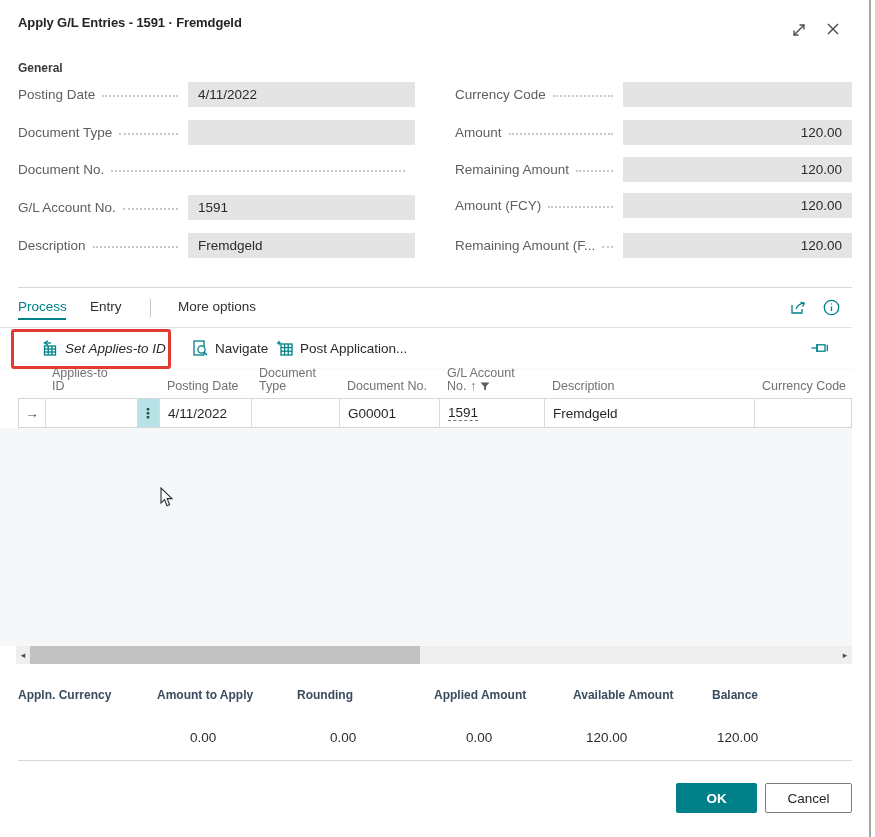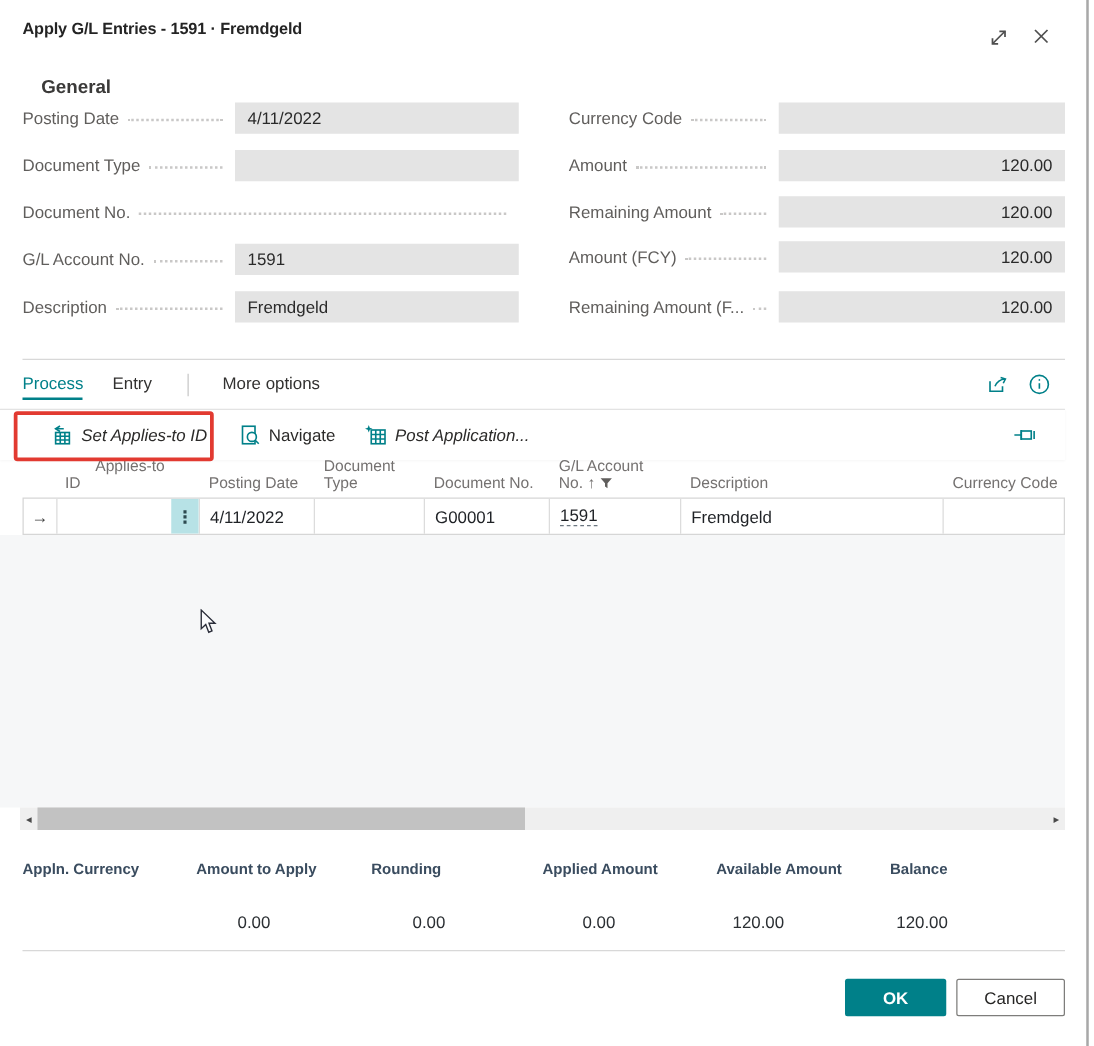--- a/index.html
+++ b/index.html
@@ -16,21 +16,21 @@
 
   
   .page-title {
     left: 18px; top: 15px;
     font-size: 13px; font-weight: 700; color: #242424;
     letter-spacing: -0.1px;
   }
   .title-icon { width: 18px; height: 18px; cursor: pointer; }
 
   
-  .section-heading { left: 18px; top: 61px; font-size: 15px; font-weight: 700; color: #3b3a39; margin-left: 15px; }
+  .section-heading { left: 18px; top: 61px; font-size: 12px; font-weight: 700; color: #3b3a39; }
   .field-col { width: 397px; }
   .field-row { position: absolute; left: 0; width: 100%; height: 25px; display: flex; align-items: center; }
   .field-label { color: #605e5c; white-space: nowrap; flex: 0 0 auto; }
   .leader { flex: 1 1 auto; border-top: 2px dotted #c9c8c7; height: 0; margin: 2px 10px 0 7px; min-width: 8px; }
   .field-box {
     flex: 0 0 auto; width: 227px; height: 25px; background: #e4e4e4;
     line-height: 25px; padding: 0 10px; color: #2a2a2a; overflow: hidden; white-space: nowrap;
   }
   .col-right .field-box { width: 229px; }
   .field-box.num { text-align: right; }
@@ -214,21 +214,21 @@
     <span>Set Applies-to ID</span>
   </div>
   <div class="tool-btn" style="left:192px;">
     <svg width="16" height="16" viewBox="0 0 16 16" fill="none" stroke="#008089" stroke-width="1.3">
       <rect x="2" y="1" width="10" height="14"></rect>
       <circle cx="9.5" cy="9.5" r="3.6" fill="#ffffff"></circle>
       <line x1="12.2" y1="12.2" x2="15" y2="15"></line>
     </svg>
     <span>Navigate</span>
   </div>
-  <div class="tool-btn" style="left:292px;font-style:italic;">
+  <div class="tool-btn" style="left:276px;">
     <svg width="17" height="16" viewBox="0 0 17 16" fill="none" stroke="#008089" stroke-width="1.3">
       <rect x="5" y="4" width="11" height="11"></rect>
       <line x1="5" y1="7.6" x2="16" y2="7.6"></line>
       <line x1="5" y1="11.2" x2="16" y2="11.2"></line>
       <line x1="8.6" y1="4" x2="8.6" y2="15"></line>
       <line x1="12.2" y1="4" x2="12.2" y2="15"></line>
       <path d="M3 0 L3.8 2.2 L6 3 L3.8 3.8 L3 6 L2.2 3.8 L0 3 L2.2 2.2 Z" fill="#008089" stroke="none"></path>
     </svg>
     <span>Post Application...</span>
   </div>
@@ -239,21 +239,21 @@
       <rect x="6" y="3.8" width="8" height="6.4"></rect>
       <line x1="16.3" y1="3.8" x2="16.3" y2="10.2"></line>
     </svg>
   </div>
 </div>
 
 <div class="abs red-highlight"></div>
 
 <div class="abs grid-headers">
   <div class="gh" style="width:27px; padding:0;"></div>
-  <div class="gh" style="width:115px;text-align:center;">
+  <div class="gh" style="width:115px;">
     <span>Applies-to</span>
     <span class="l2">ID</span>
   </div>
   <div class="gh" style="width:92px;">
     <span class="l2">Posting Date</span>
   </div>
   <div class="gh" style="width:88px;">
     <span>Document</span>
     <span class="l2">Type</span>
   </div>

